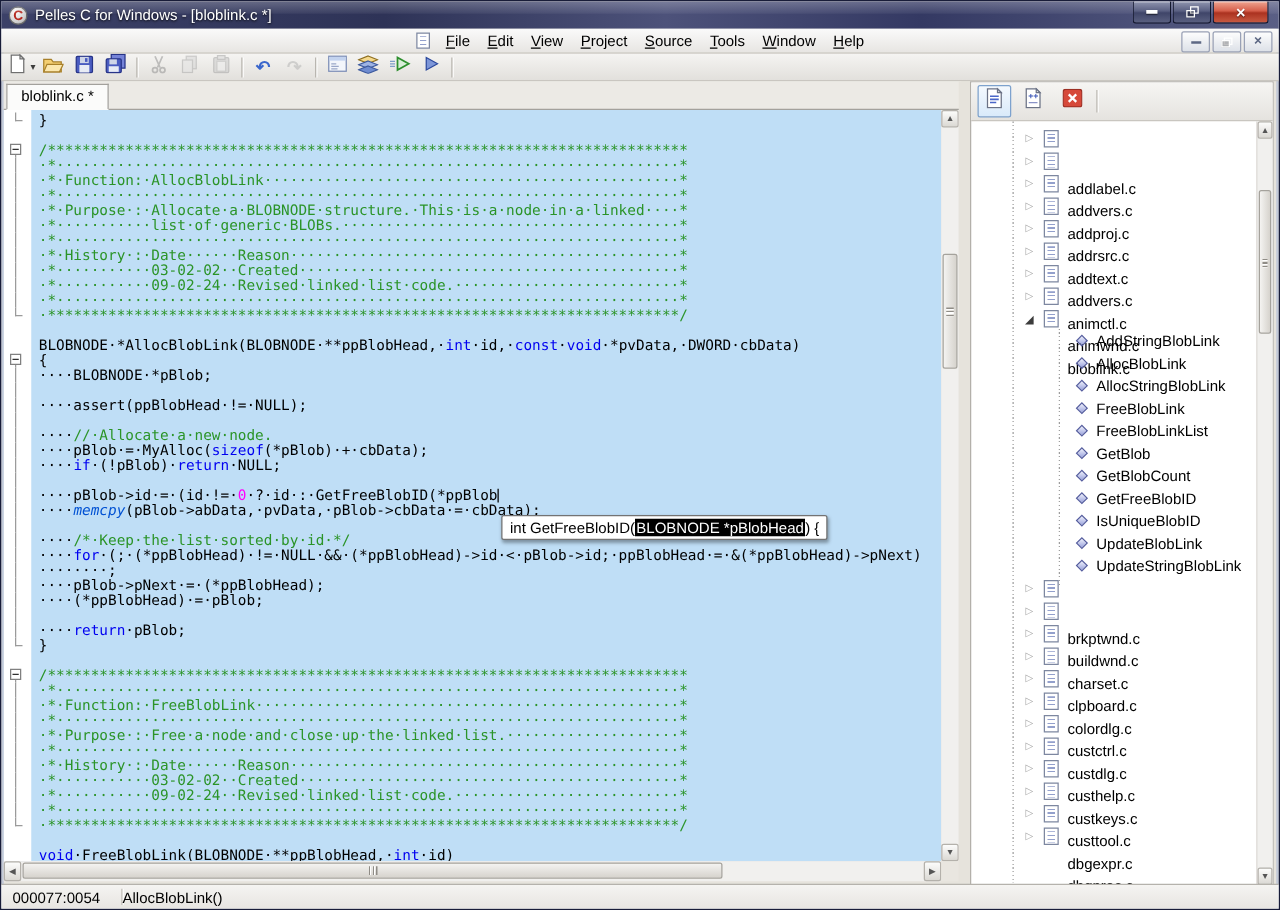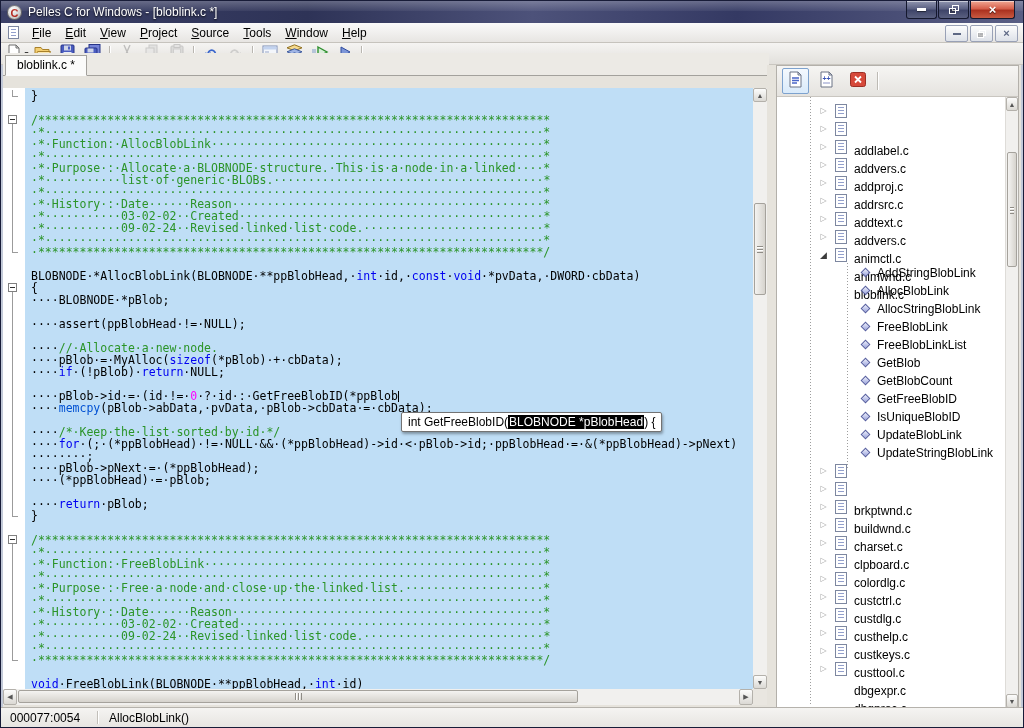--- a/index.html
+++ b/index.html
@@ -26,21 +26,21 @@
   .wbtn.close{width:43px;background:linear-gradient(to bottom,#f0a793,#d65f4b 45%,#ab3220 55%,#c85a42);}
   .wg-min{width:9px;height:3px;background:#fff;box-shadow:0 1px 1px rgba(0,0,0,.5);}
   .rs{position:relative;width:10px;height:9px;color:#fff;display:inline-block;}
   .rs::before{content:"";position:absolute;right:0;top:0;width:5px;height:4px;border:1px solid currentColor;}
   .rs i{position:absolute;left:0;bottom:0;width:5px;height:4px;border:1px solid currentColor;background:rgba(0,0,0,.25);display:block;}
   .wx{font-size:13px;font-weight:bold;line-height:1;text-shadow:0 1px 1px rgba(0,0,0,.6);}
 
   
   .menubar{position:absolute;top:22px;left:0;width:100%;height:20px;
     background:linear-gradient(#fafafa,#e7e5e2);border-bottom:1px solid #c6c3bd;box-sizing:border-box;
-    display:flex;align-items:center;padding-left:5px;font-size:12px;color:#000;}
+    display:flex;align-items:center;padding-left:5px;font-size:12px;color:#000;justify-content:center;}
   .docico{position:relative;width:11px;height:13px;background:#fff;border:1px solid #7d87a0;box-sizing:border-box;margin:0 6px 0 2px;flex:none;}
   .docico::after{content:"";position:absolute;left:2px;right:2px;top:2px;height:8px;
     background:repeating-linear-gradient(to bottom,#93a0cc 0 1px,transparent 1px 3px);}
   .menu-item{padding:2px 7px;}
   .menu-item u{text-decoration:underline;}
   .mdi-buttons{position:absolute;right:5px;top:2px;display:flex;gap:2px;}
   .mdibtn{width:21px;height:15px;border:1px solid #99a1b6;border-radius:2px;
     background:linear-gradient(#fdfdfd,#dde1e8);display:flex;align-items:center;justify-content:center;color:#5d6884;}
   .mdibtn .wg-min{background:#5d6884;box-shadow:none;width:8px;height:2px;}
   .mdibtn .wx{font-size:11px;text-shadow:none;}
@@ -50,42 +50,42 @@
   .toolbar{position:absolute;top:42px;left:0;width:100%;height:22px;
     background:linear-gradient(#f5f4f2,#e2e0dc);border-bottom:1px solid #c9c6c0;box-sizing:border-box;
     display:flex;align-items:center;padding-left:4px;}
   .tbtn{height:20px;min-width:23px;display:flex;align-items:center;justify-content:center;margin:0 1px;}
   .tbtn.disabled{opacity:.5;filter:grayscale(1);}
   .tsep{width:1px;height:16px;background:#b9b6b0;box-shadow:1px 0 0 #fff;margin:0 4px;flex:none;}
   .tdrop{font-size:8px;color:#3c3c3c;margin-left:2px;}
   .gly{font-size:14px;line-height:1;}
 
   
-  .tabstrip{position:absolute;left:2px;top:52px;width:766px;height:23px;background:#eceae5;
+  .tabstrip{position:absolute;left:2px;top:64px;width:766px;height:23px;background:#eceae5;
     border-bottom:1px solid #a3a19c;box-sizing:border-box;}
   .tab{position:absolute;left:2px;top:2px;height:21px;padding:0 11px;background:#fbfbfa;
     border:1px solid #a3a19c;border-bottom:1px solid #fbfbfa;font-size:12px;line-height:19px;box-sizing:border-box;}
 
   
   .editor-area{position:absolute;left:2px;top:87px;width:750px;height:601px;background:var(--selection_bg);display:flex;overflow:hidden;}
   .fold-col{width:22px;background:#ffffff;flex:none;padding-top:2px;box-sizing:border-box;}
   .fcell{height:12px;position:relative;}
   .fb{position:absolute;left:5px;top:1px;width:9px;height:9px;border:1px solid #808080;background:#fff;box-sizing:border-box;}
   .fb::after{content:"";position:absolute;left:1px;right:1px;top:3px;height:1px;background:#303030;}
   .fbv{position:absolute;left:9px;top:10px;bottom:0;width:1px;background:#9b9b9b;}
   .fl{position:absolute;left:9px;top:0;height:12px;width:1px;background:#9b9b9b;}
   .fe{position:absolute;left:9px;top:0;height:7px;width:1px;background:#9b9b9b;}
   .feh{position:absolute;left:9px;top:6px;width:6px;height:1px;background:#9b9b9b;}
   .code-col{flex:1;padding:2px 0 0 6px;font-family:"DejaVu Sans Mono",monospace;font-size:11.5px;line-height:12px;white-space:pre;overflow:hidden;}
   .cline{height:12px;}
   .sg-p{color:var(--plain);}
   .sg-k{color:var(--keyword);}
   .sg-c{color:var(--comment);}
   .sg-n{color:var(--number);}
-  .sg-f{color:var(--libfunc);}
+  .sg-f{color:var(--libfunc);font-style:italic;}
   .caret{display:inline-block;width:1px;height:11px;background:#000;vertical-align:-2px;}
   .calltip{position:absolute;left:400px;top:411px;height:20px;padding:1px 6px;background:#ffffff;
     border:1px solid #737373;border-radius:2px;box-shadow:1px 2px 3px rgba(0,0,0,.35);
     font-size:12px;line-height:17px;white-space:nowrap;z-index:6;box-sizing:border-box;}
   .calltip .hl{background:#000;color:#fff;padding:0 1px;}
 
   
   .vscroll{position:absolute;left:752px;top:87px;width:14px;height:601px;background:#f1f0ee;box-sizing:border-box;}
   .hscroll{position:absolute;left:2px;top:688px;width:750px;height:16px;background:#f1f0ee;box-sizing:border-box;}
   .corner{position:absolute;left:752px;top:688px;width:14px;height:16px;background:#e9e6e0;}
@@ -121,21 +121,21 @@
   .trow.file .tlabel{left:77px;margin-top:40px;}
   .trow.func .tlabel{left:100px;}
   .ptscroll{position:absolute;right:0;top:31px;width:13px;bottom:0;background:#f1f0ee;border-left:1px solid #dedcd8;box-sizing:border-box;}
 
   
   .statusbar{position:absolute;left:0;bottom:0;width:100%;height:20px;
     background:linear-gradient(#f5f4f2,#e7e5e1);border-top:1px solid #b5b2ac;box-sizing:border-box;
     font-size:12px;display:flex;align-items:center;color:#000;}
   .sb-sec1{width:96px;padding-left:9px;box-sizing:border-box;}
   .sb-div{width:1px;height:13px;background:#c2bfb9;box-shadow:1px 0 0 #fff;flex:none;}
-  .sb-sec2{padding-left:11px;}
+  .sb-sec2{}
 </style>
 </head>
 <body>
 
 <div class="window">
 
   <div class="titlebar">
     <span class="appico">C</span>
     <span class="title-text">Pelles C for Windows - [bloblink.c *]</span>
     <div class="win-buttons">

